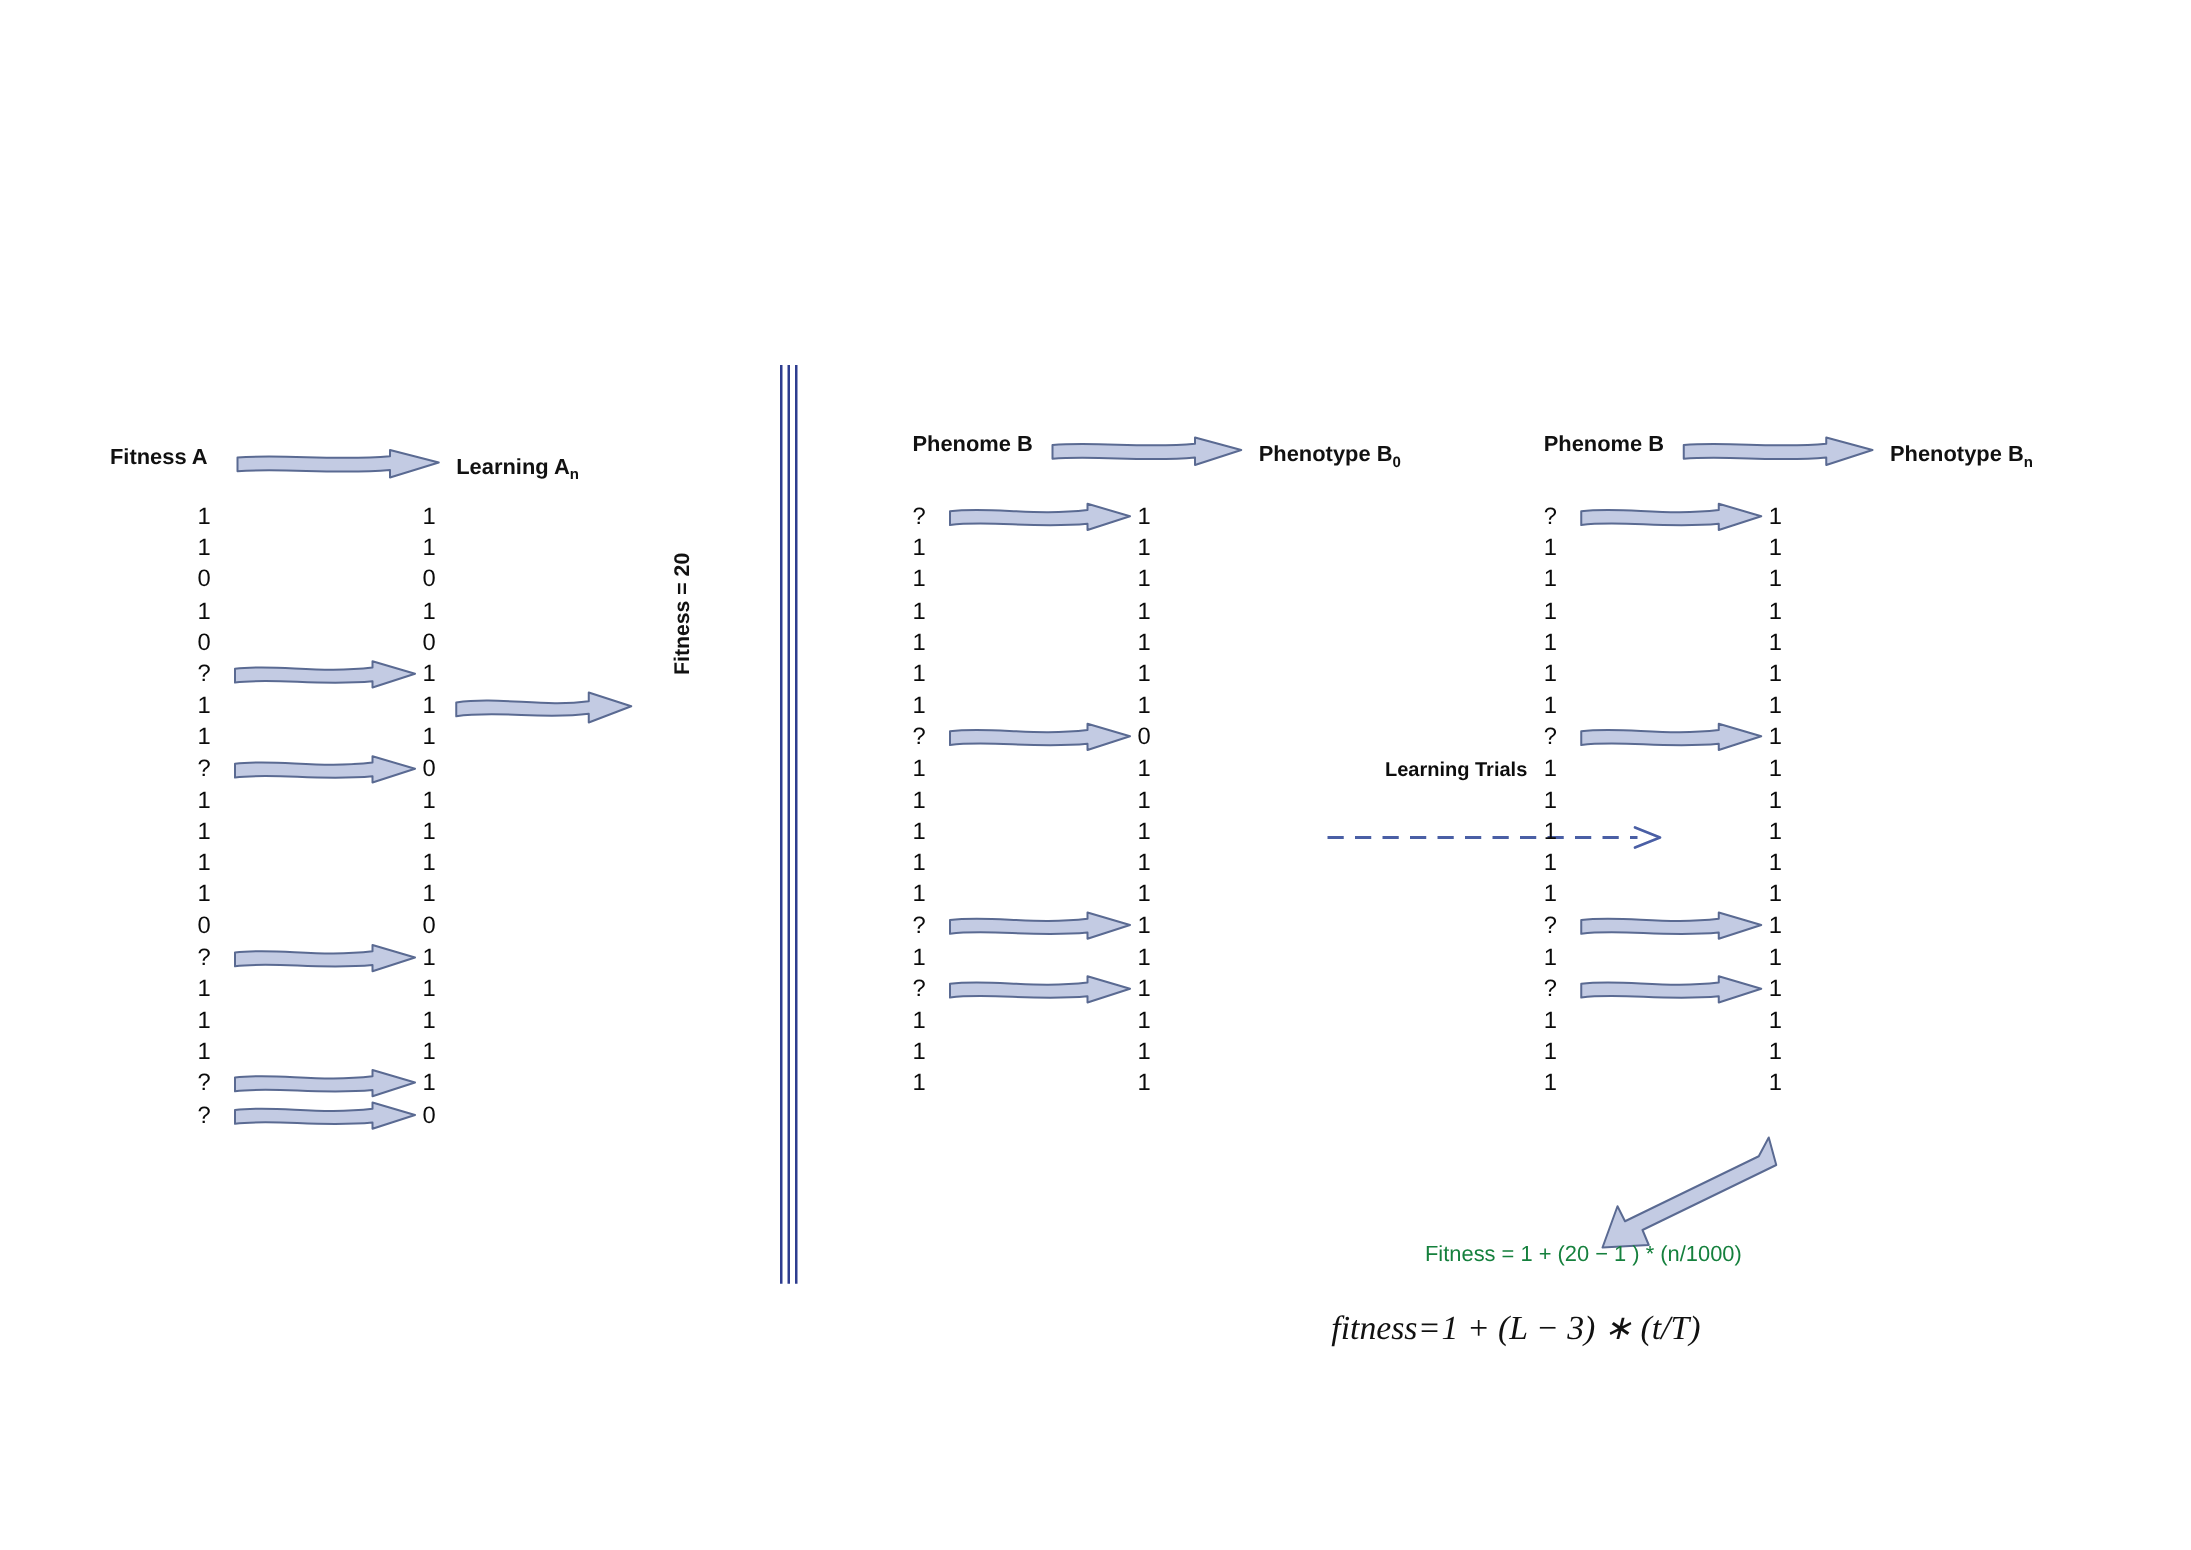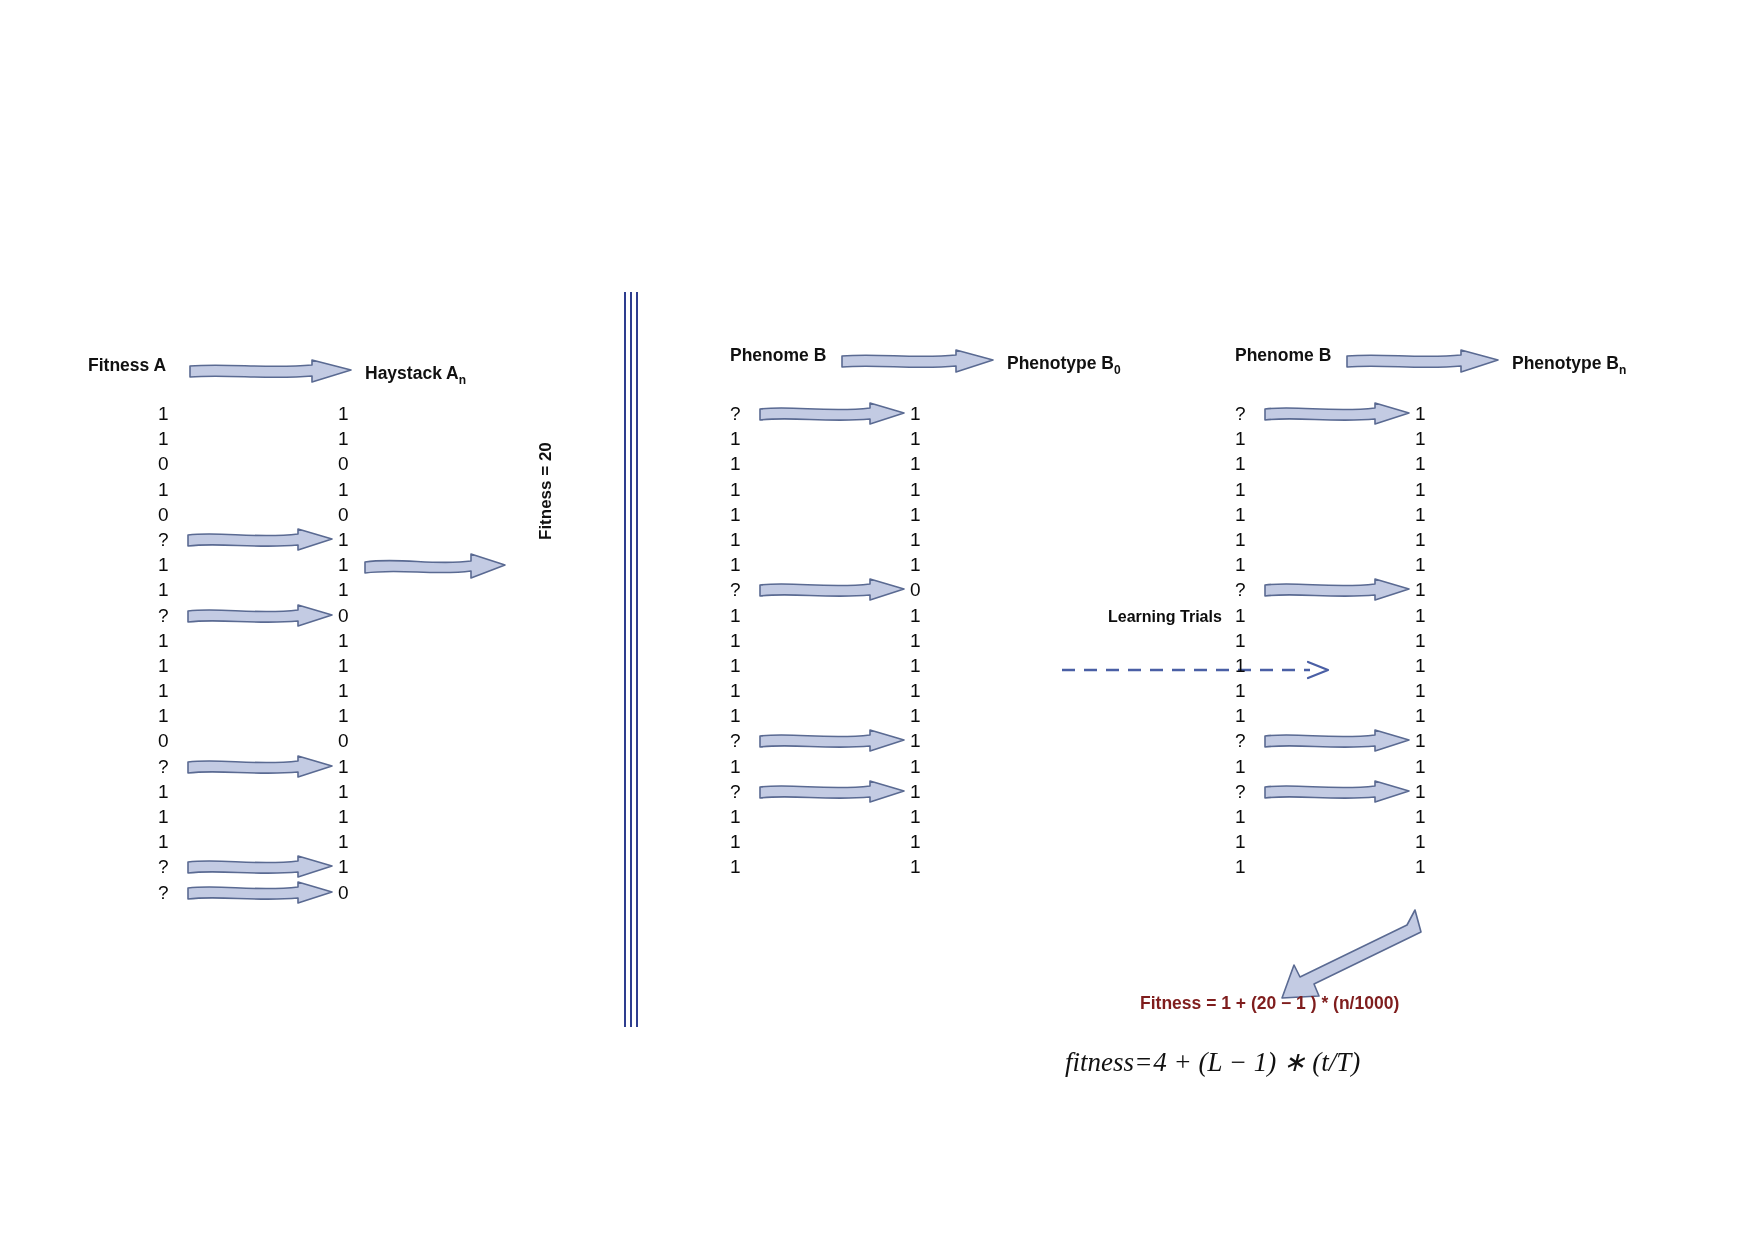--- a/index.html
+++ b/index.html
@@ -99,23 +99,23 @@
     position:absolute;
     left:1060px;top:655px;
     width:280px;height:30px;
   }
 
   
   .fitness-eq{
     position:absolute;
     left:1140px;top:993px;
     font-size:17.5px;
-    font-weight:700;
+    font-weight:400;
     white-space:nowrap;
-    color:#7f1d1d;
+    color:#15803d;
   }
   
   .fitness-math{
     position:absolute;
     left:1065px;top:1046px;
     font-size:27px;
     white-space:nowrap;
     color:#111;
     font-family:"Liberation Serif", serif;
   }
@@ -123,21 +123,21 @@
   .fitness-math .op{font-style:normal;padding:0 2px;}
 </style>
 </head>
 <body>
 
 <div class="canvas">
 
 
   <div class="block" id="panel-a" style="left:88px;top:355px;">
     <div class="hdr" style="left:0px;top:0px;">Fitness A</div>
-    <div class="hdr" style="left:277px;top:8px;"><span>Haystack A</span><sub>n</sub></div>
+    <div class="hdr" style="left:277px;top:8px;"><span>Learning A</span><sub>n</sub></div>
 
     <div class="arrow" style="left:100px;top:4px;">
       <svg width="165" height="26" viewBox="0 0 165 26">
         <path d="M2,7 C40,4 80,10 124,6 L124,1 L163,11 L124,23 L124,17 C80,21 40,15 2,18 Z" fill="#c3cbe3" stroke="#5a6a92" stroke-width="1.6" stroke-linejoin="round"></path>
       </svg>
     </div>
     <div class="bits" id="bits-a" style="left:70px;top:46px;">
         <div class="bitrow">
           <span class="bit left">1</span>
           <span class="bit right" style="left:180px;">1</span>
@@ -485,16 +485,16 @@
 
   <div class="arrow" style="left:1278px;top:908px;">
     <svg width="145" height="100" viewBox="0 0 145 100">
       <path d="M137,2 L143,24 L36,76 L41,88 L4,90 L16,57 L22,69 L129,17 Z" fill="#c3cbe3" stroke="#5a6a92" stroke-width="1.6" stroke-linejoin="round"></path>
     </svg>
   </div>
 
   <div class="fitness-eq">Fitness = 1 + (20 − 1 ) * (n/1000)</div>
 
   <div class="fitness-math">
-    <i>fitness</i><span class="op">=</span><i>4 + (L − 1) ∗ (t/T)</i>
+    <i>fitness</i><span class="op">=</span><i>1 + (L − 3) ∗ (t/T)</i>
   </div>
 
 </div>
 
 </body></html>

